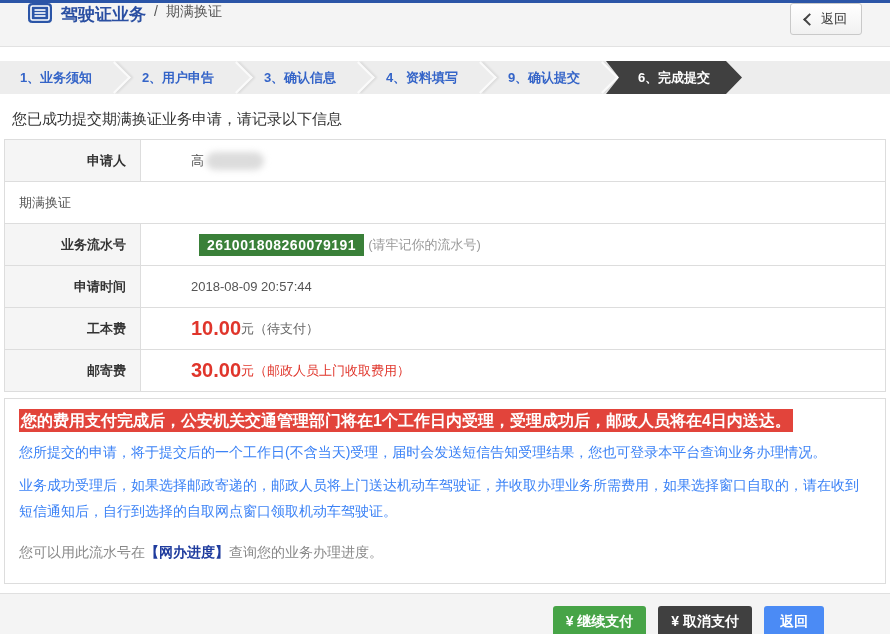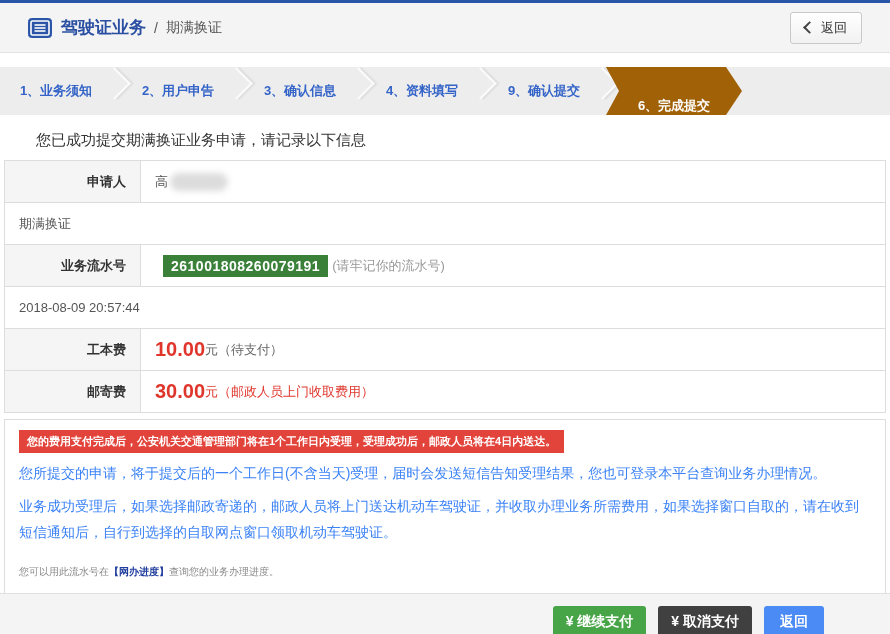--- a/index.html
+++ b/index.html
@@ -3,61 +3,61 @@
 <meta charset="utf-8">
 <style>
   html,body{margin:0;padding:0;}
   body{
     width:890px;height:634px;position:relative;overflow:hidden;
     background:#ffffff;
     font-family:"Liberation Sans","DejaVu Sans",sans-serif;
   }
   .topbar{height:3px;background:#2b55a7;}
   
-  .header{height:50px;background:#f4f4f4;border-bottom:1px solid #e2e2e2;
-    display:flex;align-items:center;padding:0 28px;box-sizing:border-box;}
+  .header{height:44px;background:#f4f4f4;border-bottom:1px solid #e2e2e2;
+    display:flex;align-items:flex-start;padding:0 28px;box-sizing:border-box;}
   .hicon{margin-right:9px;display:flex;align-items:center;}
   .htitle{color:#2a4fa2;font-size:17px;font-weight:bold;}
   .hsub{color:#555;font-size:14px;margin-left:8px;}
   .back-btn{margin-left:auto;display:flex;align-items:center;gap:7px;
     background:linear-gradient(#ffffff,#f1f1f1);border:1px solid #c9c9c9;border-radius:3px;
     padding:6px 14px;font-size:13px;color:#333;cursor:pointer;}
   .chev-left{width:7px;height:7px;border-left:2px solid #444;border-bottom:2px solid #444;
     transform:rotate(45deg);display:inline-block;}
   
-  .steps{margin-top:14px;height:48px;background:#ededed;display:flex;align-items:stretch;overflow:hidden;}
+  .steps{margin-top:14px;height:33px;background:#ededed;display:flex;align-items:stretch;overflow:hidden;}
   .step{width:112px;display:flex;align-items:center;justify-content:center;
     color:#3464c8;font-size:13px;font-weight:bold;white-space:nowrap;}
   .sep{width:10px;position:relative;}
   .sep span{position:absolute;left:-9px;top:5px;width:21px;height:21px;
     border-top:2px solid #fafafa;border-right:2px solid #fafafa;
     transform:rotate(45deg);box-shadow:2px -2px 2px rgba(0,0,0,0.07);}
-  .step.active{width:136px;background:#a16207;color:#fff;margin-left:-4px;
-    clip-path:polygon(0 0,calc(100% - 16px) 0,100% 50%,calc(100% - 16px) 100%,0 100%,13px 50%);align-items:flex-end;}
+  .step.active{width:136px;background:#404040;color:#fff;margin-left:-4px;
+    clip-path:polygon(0 0,calc(100% - 16px) 0,100% 50%,calc(100% - 16px) 100%,0 100%,13px 50%);}
   
-  .message{margin:16px 36px 10px;font-size:15px;color:#333;}
+  .message{margin:16px 12px 10px;font-size:15px;color:#333;}
   .itable{margin:0 4px;border:1px solid #dddddd;}
-  .trow{display:flex;height:41px;border-bottom:1px solid #dddddd;}
+  .trow{display:flex;height:41px;border-bottom:1px solid #dddddd;gap:36px;}
   .trow:last-child{border-bottom:none;}
   .tlabel{width:136px;background:#f5f5f5;border-right:1px solid #dddddd;
     display:flex;align-items:center;justify-content:flex-end;
     padding-right:14px;font-weight:bold;color:#333;font-size:13px;box-sizing:border-box;}
   .tvalue{flex:1;display:flex;align-items:center;padding-left:14px;font-size:13px;color:#555;}
   .blur-mask{width:58px;height:18px;background:#dcdcdc;border-radius:9px;filter:blur(3px);margin-left:2px;}
   .badge{background:#3a8039;color:#fff;font-weight:bold;font-size:14px;padding:3px 8px;letter-spacing:.5px;margin-left:8px;}
   .note{color:#999;margin-left:4px;}
   .amount{color:#e0352b;font-weight:bold;font-size:20px;}
   .fee-gray .unit,.fee-gray .fee-note{color:#666;font-size:13px;}
   .fee-red .unit,.fee-red .fee-note{color:#e0352b;font-size:13px;}
   
   .notice{margin:6px 4px 0;border:1px solid #dddddd;padding:10px 14px 10px;box-sizing:border-box;}
   .banner{display:inline-block;background:#e2443b;color:#fff;font-weight:bold;
-    font-size:11px;padding:3px 8px;line-height:17px;}
+    font-size:16px;padding:3px 2px;line-height:17px;}
   .para{color:#3b82f6;font-size:14px;line-height:26px;margin:7px 0 0;}
-  .progress-line{margin:20px 0 11px;color:#888;font-size:10px;}
+  .progress-line{margin:20px 0 11px;color:#888;font-size:14px;}
   .progress-link{color:#1f3c9e;font-weight:bold;}
   
   .footer{position:absolute;left:0;top:593px;width:890px;height:56px;background:#f4f4f4;
     border-top:1px solid #e0e0e0;display:flex;align-items:center;justify-content:flex-end;
     gap:12px;padding-right:66px;box-sizing:border-box;}
   .btn{border:none;border-radius:3px;color:#fff;font-size:14px;font-weight:bold;
     padding:7px 13px;cursor:pointer;font-family:inherit;}
   .btn-green{background:#47a447;}
   .btn-red{background:#404040;}
   .btn-blue{background:#4b8bf5;padding:7px 16px;}
@@ -136,20 +136,21 @@
     <div class="tvalue">期满换证</div>
   </div>
   <div class="trow">
     <div class="tlabel">业务流水号</div>
     <div class="tvalue">
       <span class="badge">261001808260079191</span>
       <span class="note">(请牢记你的流水号)</span>
     </div>
   </div>
   <div class="trow">
+    <div class="tlabel">申请时间</div>
     <div class="tvalue">2018-08-09 20:57:44</div>
   </div>
   <div class="trow">
     <div class="tlabel">工本费</div>
     <div class="tvalue fee-gray">
       <span class="amount">10.00</span>
       <span class="unit">元</span>
       <span class="fee-note">（待支付）</span>
     </div>
   </div>

